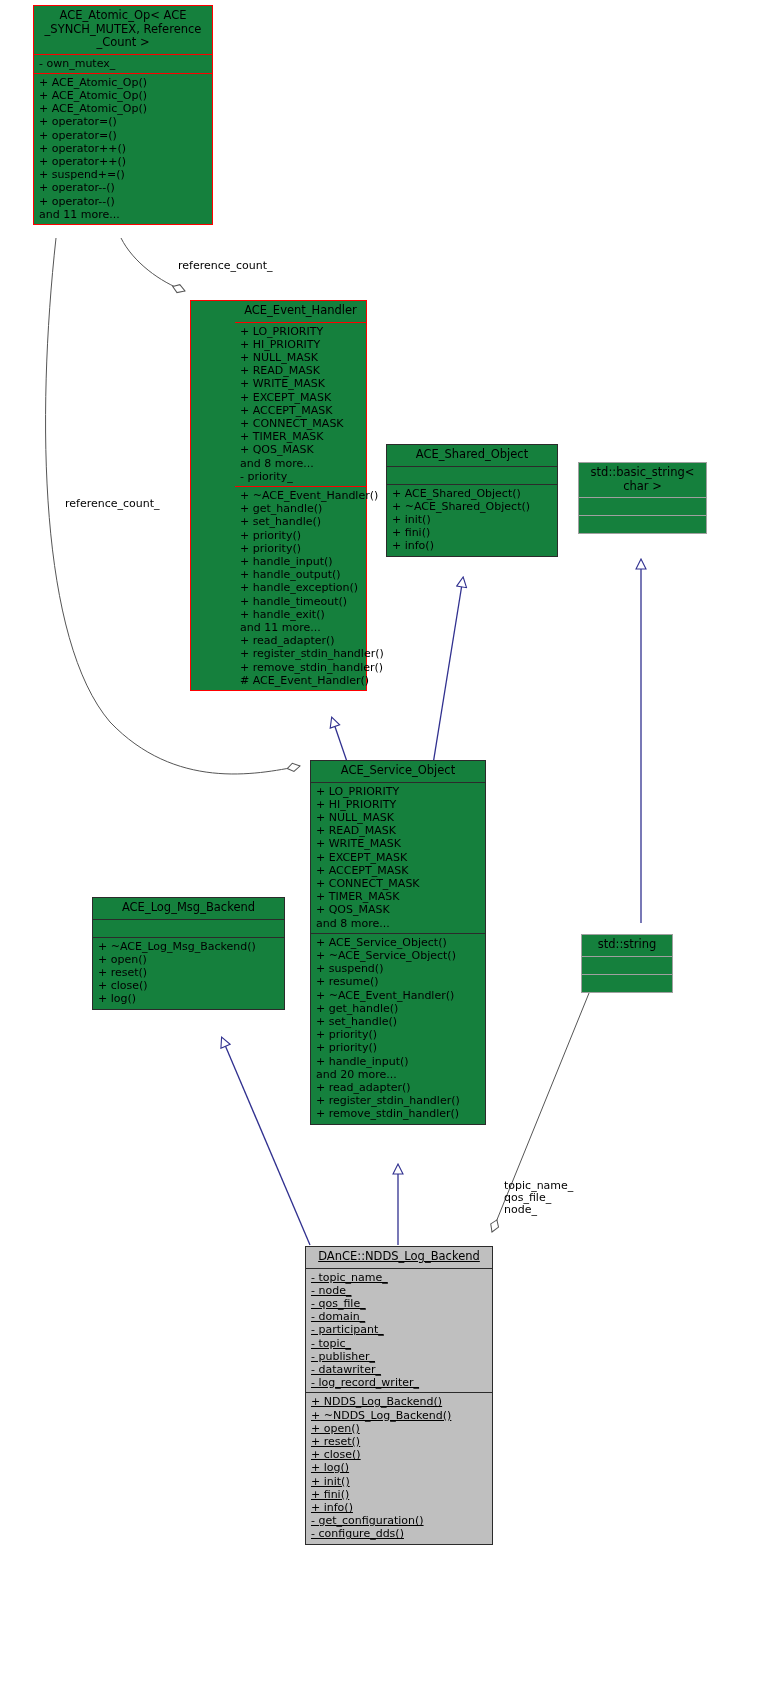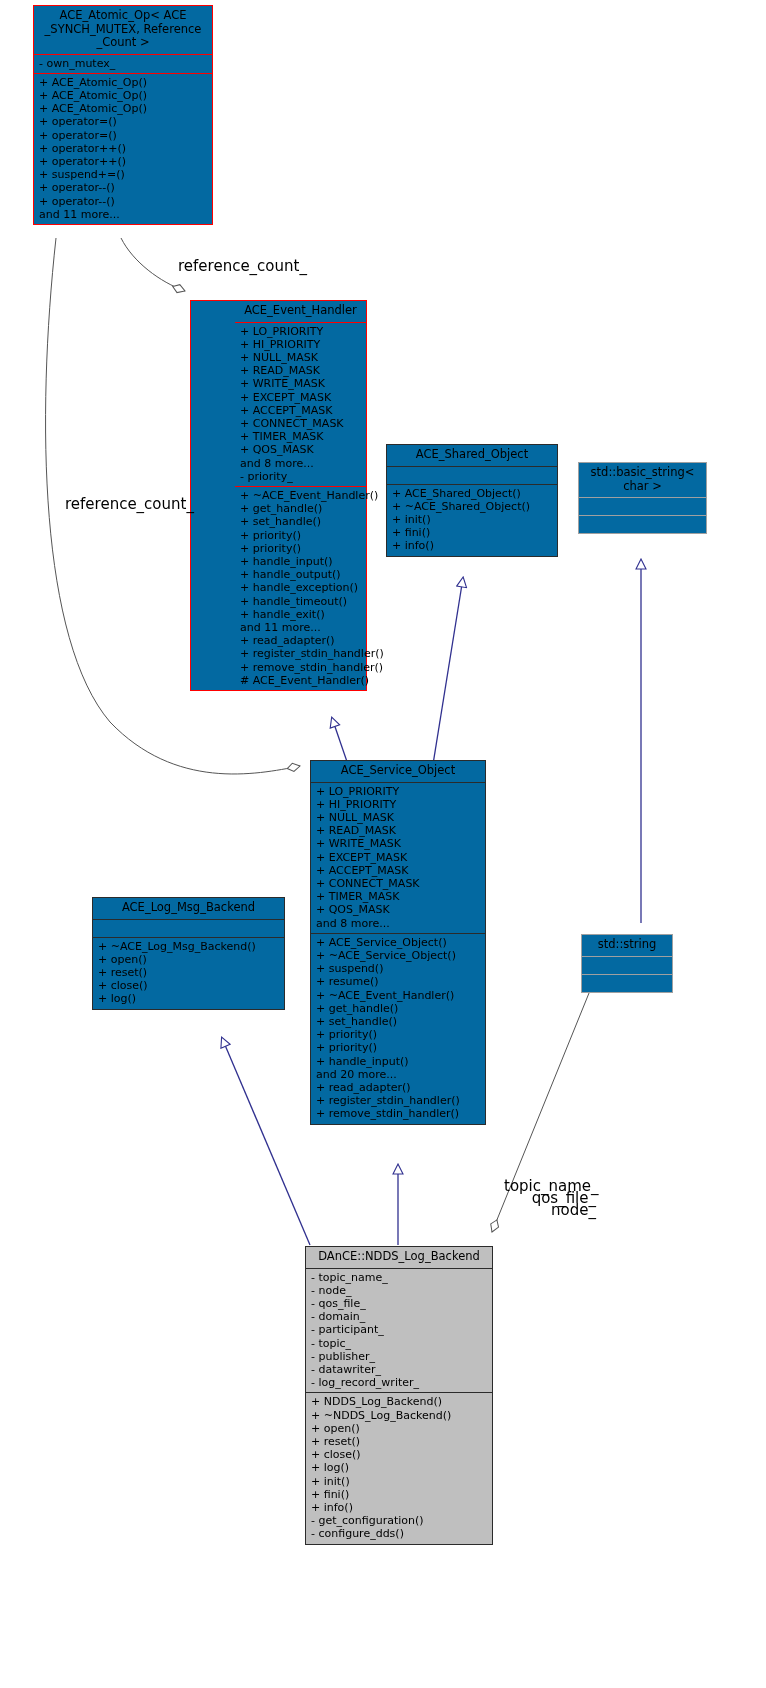--- a/index.html
+++ b/index.html
@@ -23,21 +23,21 @@
   svg.edges {
     position: absolute;
     left: 0; top: 0;
     width: 766px;
     height: 1688px;
     pointer-events: none;
   }
   .uml-box {
     position: absolute;
     box-sizing: border-box;
-    background: #0369a1;
+    background: #15803d;
     border: 1px solid #2b2b2b;
     font-size: 11px;
     line-height: 13.2px;
     color: #000000;
   }
   .uml-box.red {
     border-color: #ff0000;
   }
   .uml-box.grey-border {
     border-color: #a0a0a0;
@@ -71,25 +71,25 @@
     height: 17px;
     padding: 0;
   }
   .uml-line {
     white-space: pre;
     font-size: 11px;
     line-height: 13.2px;
   }
   .edge-label {
     position: absolute;
-    font-size: 15px;
+    font-size: 11px;
     line-height: 12px;
     color: #000000;
     white-space: pre-line;
-    text-align: right;
+    text-align: left;
   }
 </style>
 </head>
 <body>
 
 <div id="canvas">
 
   <svg class="edges" viewBox="0 0 766 1688">
     <defs>
       <marker id="arrow-hollow" markerWidth="12" markerHeight="12" refX="10" refY="6" orient="auto" markerUnits="userSpaceOnUse">
@@ -259,21 +259,21 @@
     <div class="sep"></div>
     <div class="uml-section">
       <div class="uml-line">+ ~ACE_Log_Msg_Backend()</div>
       <div class="uml-line">+ open()</div>
       <div class="uml-line">+ reset()</div>
       <div class="uml-line">+ close()</div>
       <div class="uml-line">+ log()</div>
     </div>
   </div>
 
-  <div class="uml-box filled" style="left:305px; top:1246px; width:188px;">
+  <div class="uml-box filled" style="left:305px; top:1246px; width:188px;text-decoration:underline;">
     <div class="uml-title">DAnCE::NDDS_Log_Backend</div>
     <div class="sep"></div>
     <div class="uml-section">
       <div class="uml-line">- topic_name_</div>
       <div class="uml-line">- node_</div>
       <div class="uml-line">- qos_file_</div>
       <div class="uml-line">- domain_</div>
       <div class="uml-line">- participant_</div>
       <div class="uml-line">- topic_</div>
       <div class="uml-line">- publisher_</div>

